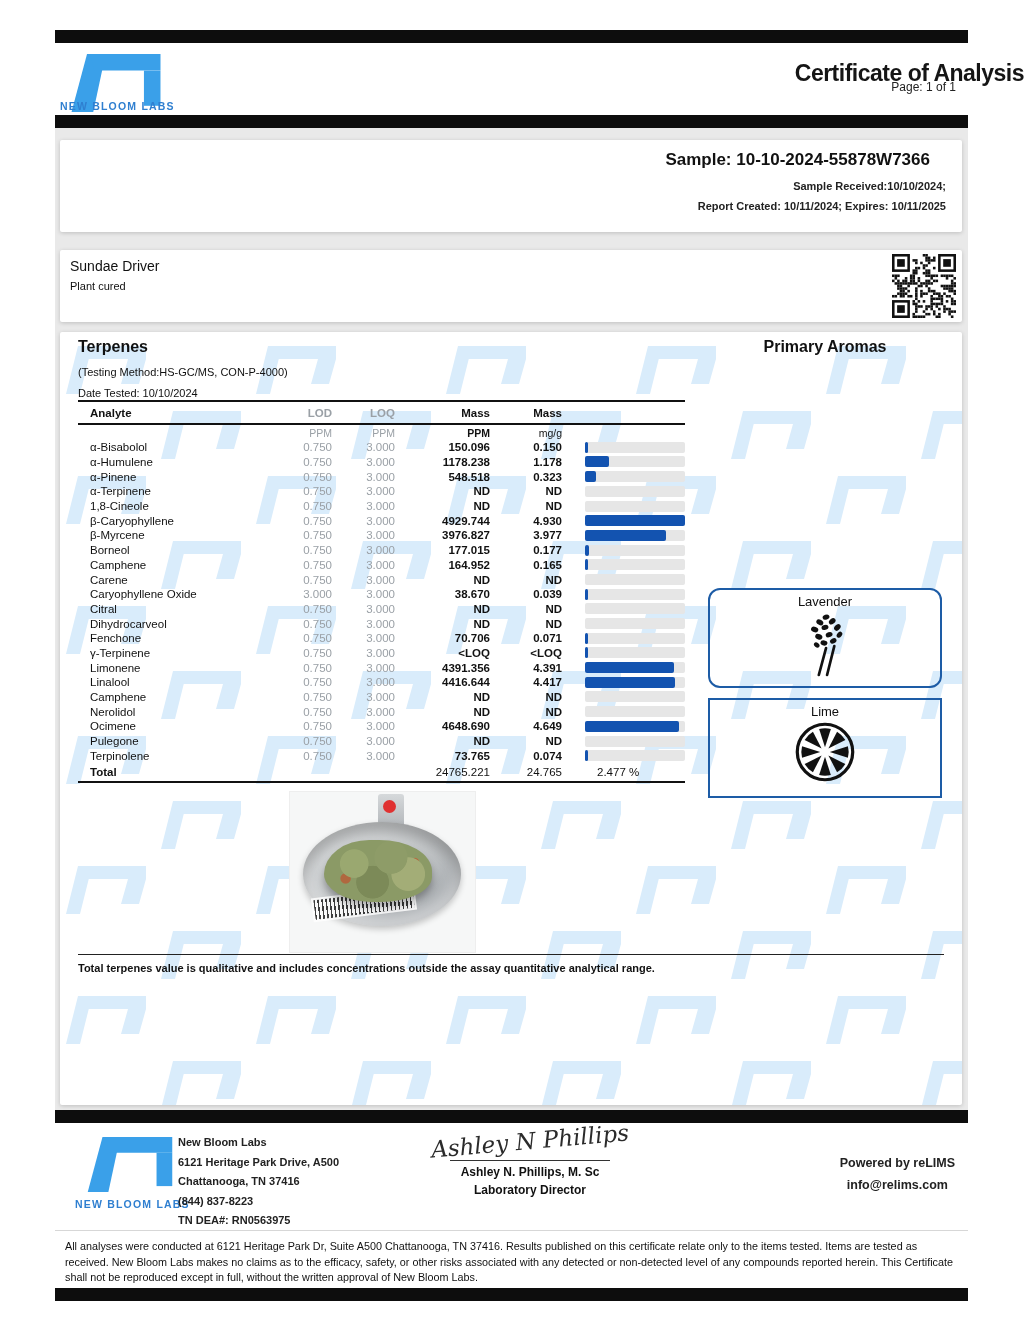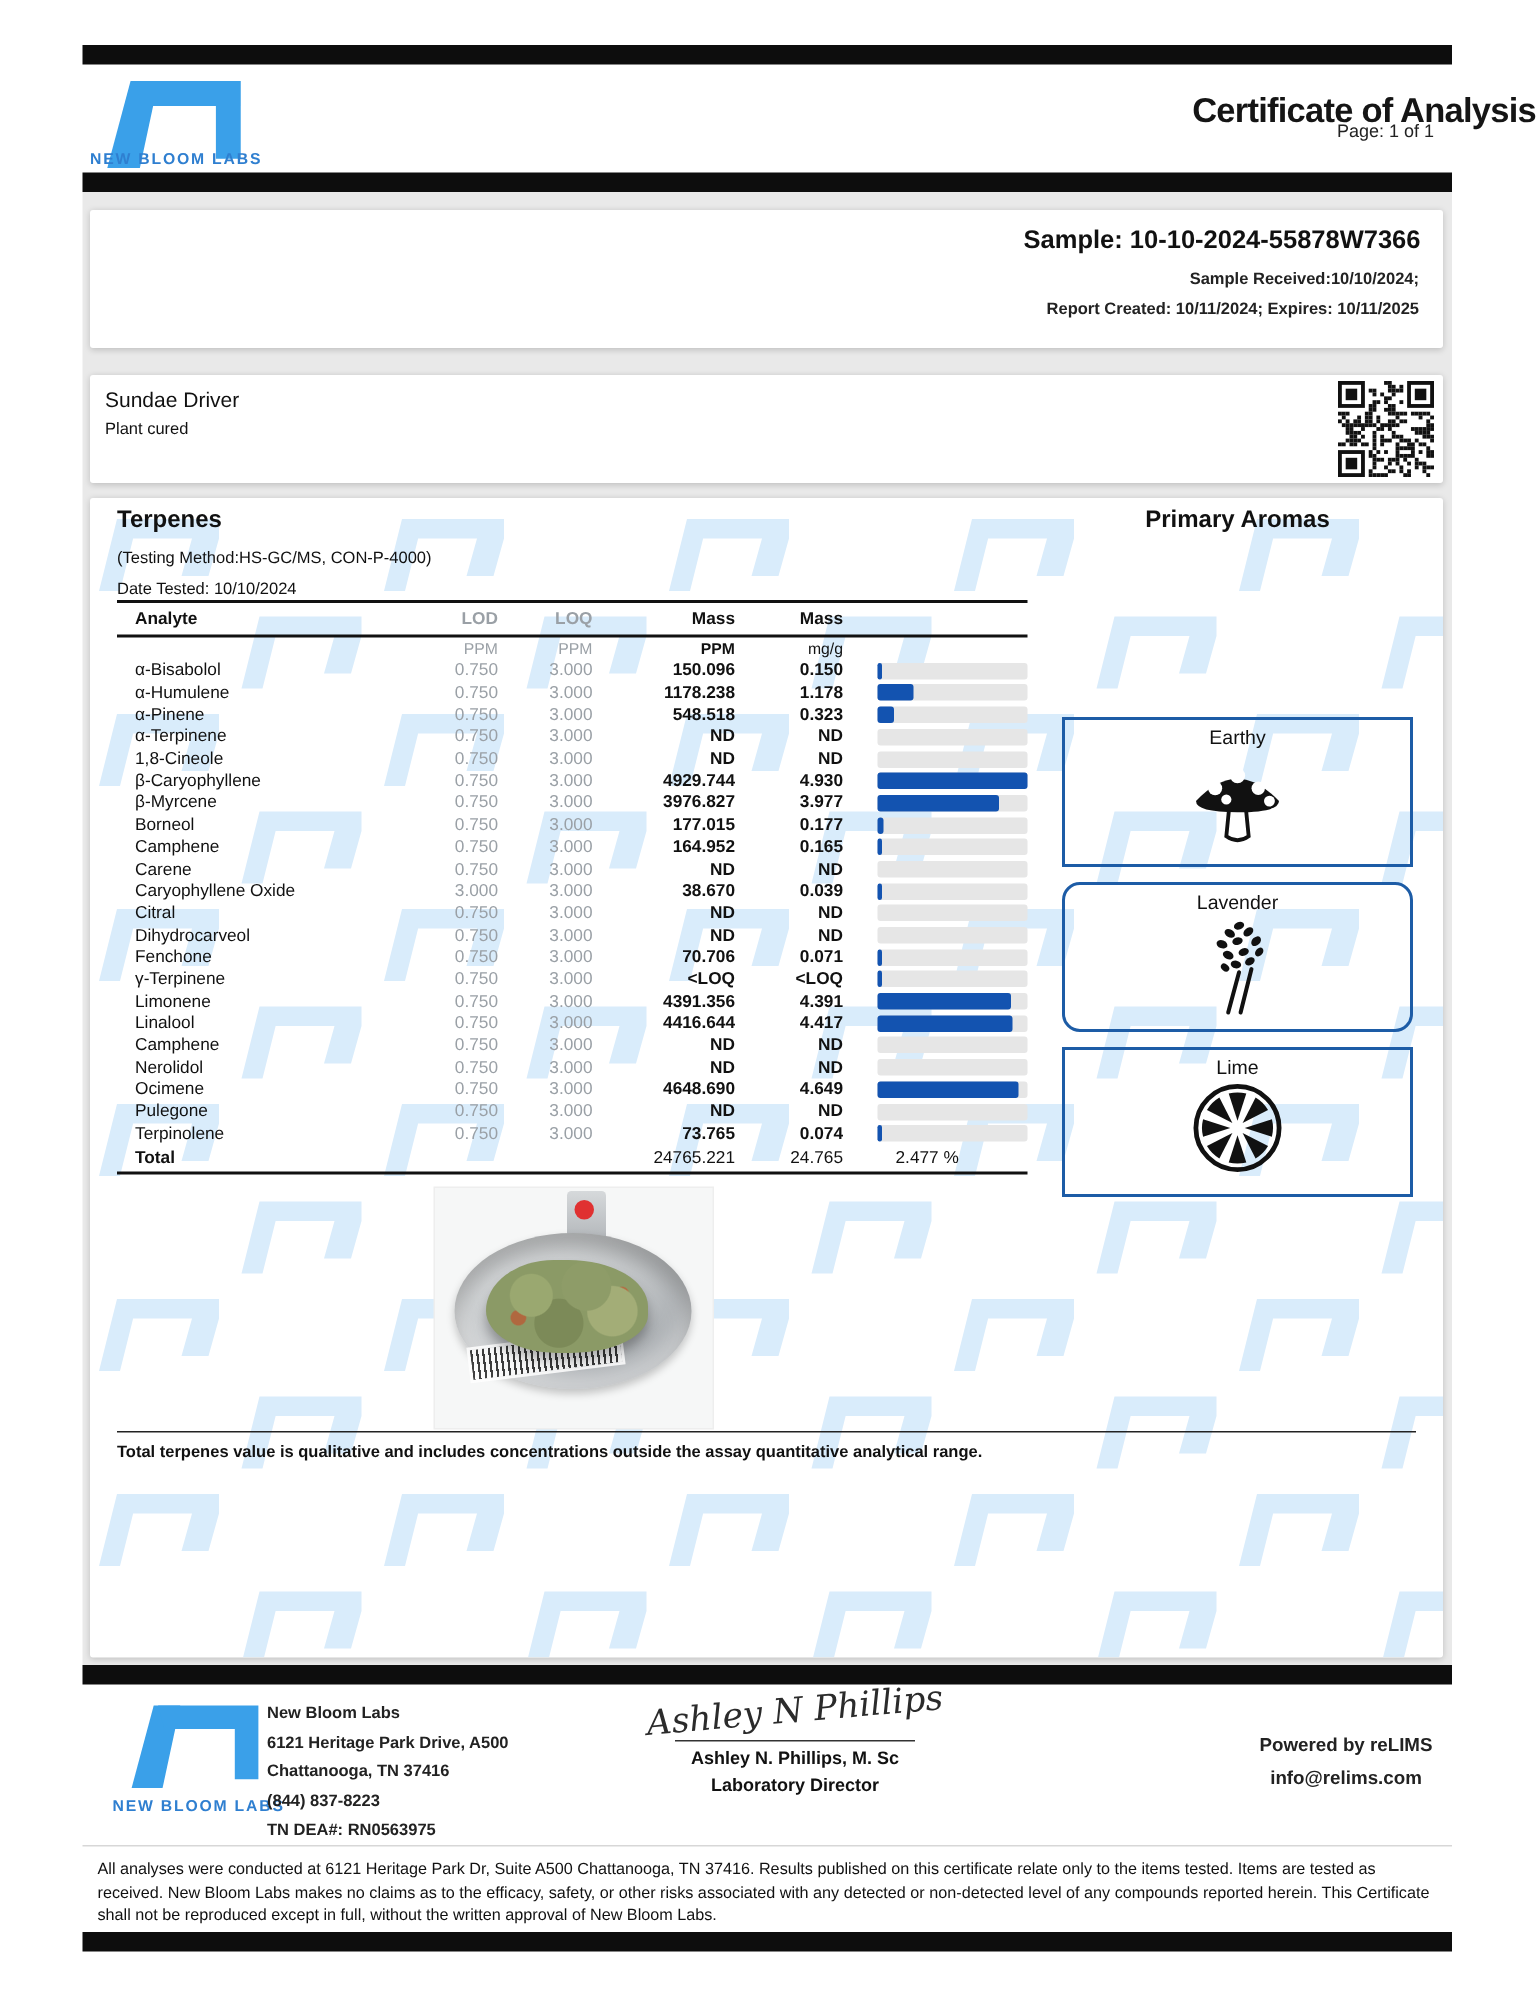--- a/index.html
+++ b/index.html
@@ -8,21 +8,21 @@
   .blackbar{position:absolute;left:55px;width:913px;height:13px;background:#0d0d0d;}
   
   .brand-logo{position:absolute;}
   .brand-text{position:absolute;color:#2f7fd0;font-size:10.5px;font-weight:bold;letter-spacing:1.2px;}
   .coa-title{position:absolute;left:0;top:60px;width:100%;text-align:right;font-size:23px;font-weight:600;color:#151515;letter-spacing:-0.5px;}
   .page-no{position:absolute;right:68px;top:80px;font-size:12px;color:#222;}
   
   .content-bg{position:absolute;left:55px;top:128px;width:913px;height:982px;background:#e9e9e9;}
   .card{position:absolute;background:#fff;box-shadow:0 1px 4px rgba(0,0,0,0.18);border-radius:2px;}
   .card-sample{left:60px;top:140px;width:902px;height:92px;}
-  .sample-id{position:absolute;right:15px;top:10px;font-size:17px;font-weight:bold;color:#111;}
+  .sample-id{position:absolute;right:32px;top:10px;font-size:17px;font-weight:bold;color:#111;}
   .sample-sub{position:absolute;right:16px;font-size:11px;font-weight:600;color:#222;}
   .card-strain{left:60px;top:250px;width:902px;height:72px;}
   .strain-name{position:absolute;left:10px;top:8px;font-size:14px;color:#111;}
   .strain-type{position:absolute;left:10px;top:30px;font-size:11px;color:#111;}
   .qr{position:absolute;right:6px;top:4px;width:64px;height:64px;background:#fff;}
   
   .card-main{left:60px;top:332px;width:902px;height:773px;overflow:hidden;}
   .wm-svg{position:absolute;left:0;top:0;}
   .main-layer{position:absolute;left:0;top:0;width:100%;height:100%;}
   .sec-title{position:absolute;left:18px;top:6px;font-size:16px;font-weight:bold;color:#111;}
@@ -640,32 +640,20 @@
           <div class="c num">24765.221</div>
           <div class="c num">24.765</div>
           <div class="c"></div>
           <div class="c pct">2.477 %</div>
         </div>
       </div>
 
       <div class="aroma-title">Primary Aromas</div>
 
 
-      <div class="aroma-box" style="top:146px;">
-        <div class="aroma-label">Earthy</div>
-        <svg class="aroma-icon" width="64" height="66" viewBox="0 0 60 62">
-          <path d="M25,34 L23,54 Q30,59 37,54 L35,34 Z" fill="#fff" stroke="#111" stroke-width="2.4"></path>
-          <path d="M4,32 Q30,4 56,32 Q56,39 30,39 Q4,39 4,32 Z" fill="#111"></path>
-          <circle cx="16" cy="24" r="4.4" fill="#fff"></circle>
-          <circle cx="30" cy="16" r="4.8" fill="#fff"></circle>
-          <circle cx="43" cy="24" r="4.2" fill="#fff"></circle>
-          <circle cx="23" cy="31" r="3.2" fill="#fff"></circle>
-          <circle cx="50" cy="32" r="3.4" fill="#fff"></circle>
-        </svg>
-      </div>
 
       <div class="aroma-box" style="top:256px;border-radius:12px;">
         <div class="aroma-label">Lavender</div>
         <svg class="aroma-icon" width="62" height="68" viewBox="0 0 60 64">
           <g stroke="#111" stroke-width="2.6" stroke-linecap="round">
             <line x1="24" y1="62" x2="31" y2="36"></line>
             <line x1="32" y1="62" x2="39" y2="34"></line>
           </g>
           <g fill="#111">
             <ellipse cx="31" cy="6" rx="3.4" ry="2.4" transform="rotate(-20 31 6)"></ellipse>

